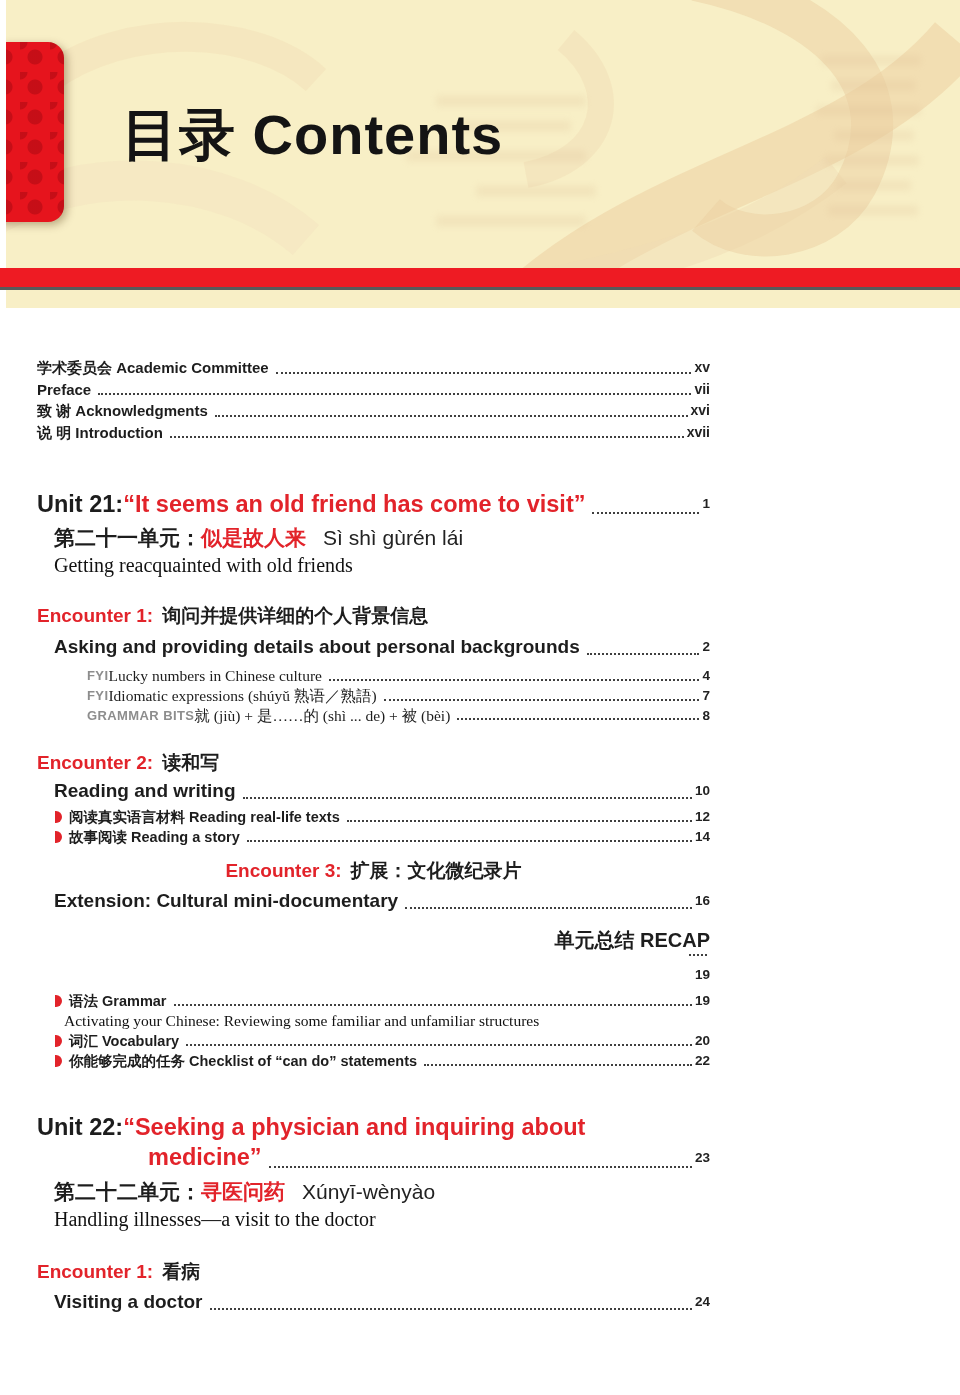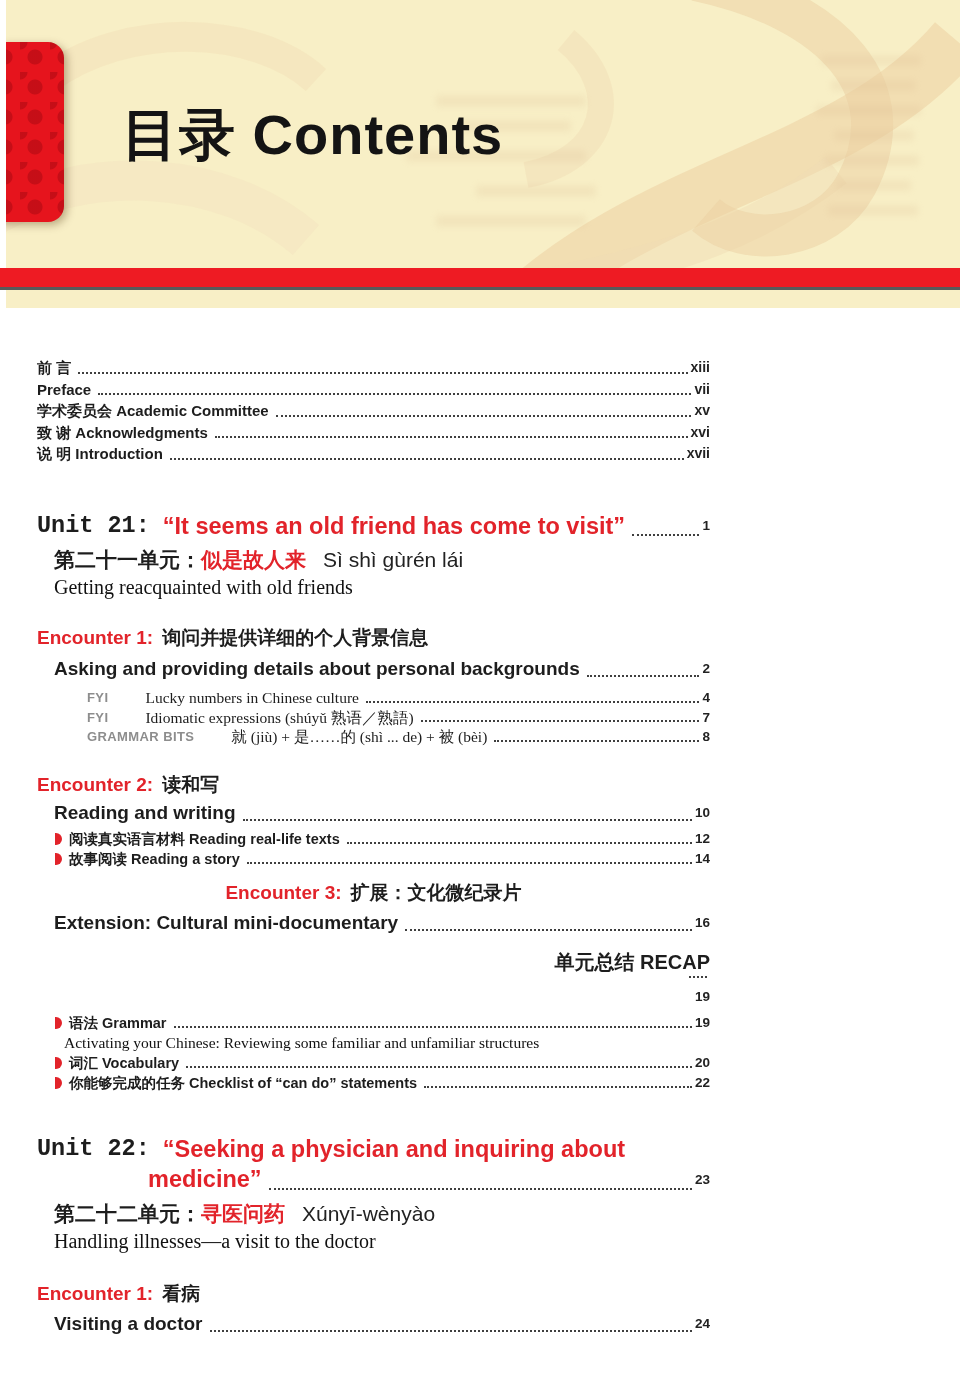--- a/index.html
+++ b/index.html
@@ -25,35 +25,35 @@
   .toc{position:absolute;top:357px;left:37px;width:673px;}
   .row{display:flex;align-items:flex-end;}
   .dots{flex:1 1 auto;min-width:18px;border-bottom:2px dotted #3f3f3f;margin:0 3px 5px 7px;}
   .pg{font-weight:bold;font-size:13.5px;color:#222;white-space:nowrap;}
   .red{color:#e2232a;}
 
   .fm-row{line-height:21.6px;font-size:15px;font-weight:bold;}
   .fm-row .pg{font-size:14px;}
 
   .unit-head{margin-top:46px;font-size:23.5px;font-weight:bold;line-height:30px;}
-  .unit-head .u-label{margin-right:13px;white-space:nowrap;font-family:Liberation Mono, monospace;}
+  .unit-head .u-label{white-space:nowrap;}
   .unit-head .u-title{white-space:nowrap;}
   .u22-l2{margin-left:111px;font-size:23.5px;font-weight:bold;line-height:31px;}
   .unit-sub{margin-top:4px;margin-left:17px;font-size:21px;font-weight:bold;line-height:29px;}
   .unit-sub .pinyin{font-weight:normal;margin-left:17px;color:#222;}
   .unit-en{margin-left:17px;font-family:"Liberation Serif","DejaVu Serif",serif;
            font-weight:normal;font-size:20px;line-height:26px;color:#111;}
 
   .enc-head{margin-top:25px;font-size:19px;font-weight:bold;line-height:26px;}
   .enc-head .red{margin-right:9px;}
   .lvl2{margin-left:17px;font-size:19px;font-weight:bold;line-height:27px;}
 
   .fyi{margin-left:50px;font-size:15px;line-height:19.6px;}
   .fyi .tag{color:#8d8d8d;font-size:13px;font-weight:bold;letter-spacing:.4px;white-space:nowrap;}
-  .fyi .t{font-family:"Liberation Serif","DejaVu Serif",serif;font-size:15.5px;margin-left:37px;}
+  .fyi .t{font-family:"Liberation Serif","DejaVu Serif",serif;font-size:15.5px;}
 
   .blt-row{margin-left:18px;font-size:14.5px;font-weight:bold;line-height:20px;}
   .blt{flex:0 0 auto;width:7px;height:12px;border-radius:0 7px 7px 0;background:#e2232a;
        margin:0 7px 4px 0;align-self:flex-end;}
   .note{margin-left:27px;font-family:"Liberation Serif","DejaVu Serif",serif;
         font-size:15.5px;line-height:20px;color:#111;}
 
   .recap-head{margin-top:13px;font-size:20px;font-weight:bold;line-height:27px;flex-direction:column;}
   .mt2{margin-top:1px;} .mt3{margin-top:3px;} .mt4{margin-top:4px;} .mt6{margin-top:6px;}
   .mt11{margin-top:11px;text-align:center;} .mt13{} .mt27{margin-top:27px;} .mt41{margin-top:41px;}
@@ -95,33 +95,28 @@
     </svg>
     <div class="tab"></div>
     <h1 class="title">目录 Contents</h1>
   </header>
   <div class="redbar"></div>
 
   <main class="toc">
 
     <section>
       <div class="row fm-row">
-        <span>前 言</span>
-        <span class="dots"></span>
-        <span class="pg">xiii</span>
+        <span>学术委员会 Academic Committee</span>
+        <span class="dots"></span>
+        <span class="pg">xv</span>
       </div>
       <div class="row fm-row">
         <span>Preface</span>
         <span class="dots"></span>
         <span class="pg">vii</span>
-      </div>
-      <div class="row fm-row">
-        <span>学术委员会 Academic Committee</span>
-        <span class="dots"></span>
-        <span class="pg">xv</span>
       </div>
       <div class="row fm-row">
         <span>致 谢 Acknowledgments</span>
         <span class="dots"></span>
         <span class="pg">xvi</span>
       </div>
       <div class="row fm-row">
         <span>说 明 Introduction</span>
         <span class="dots"></span>
         <span class="pg">xvii</span>

